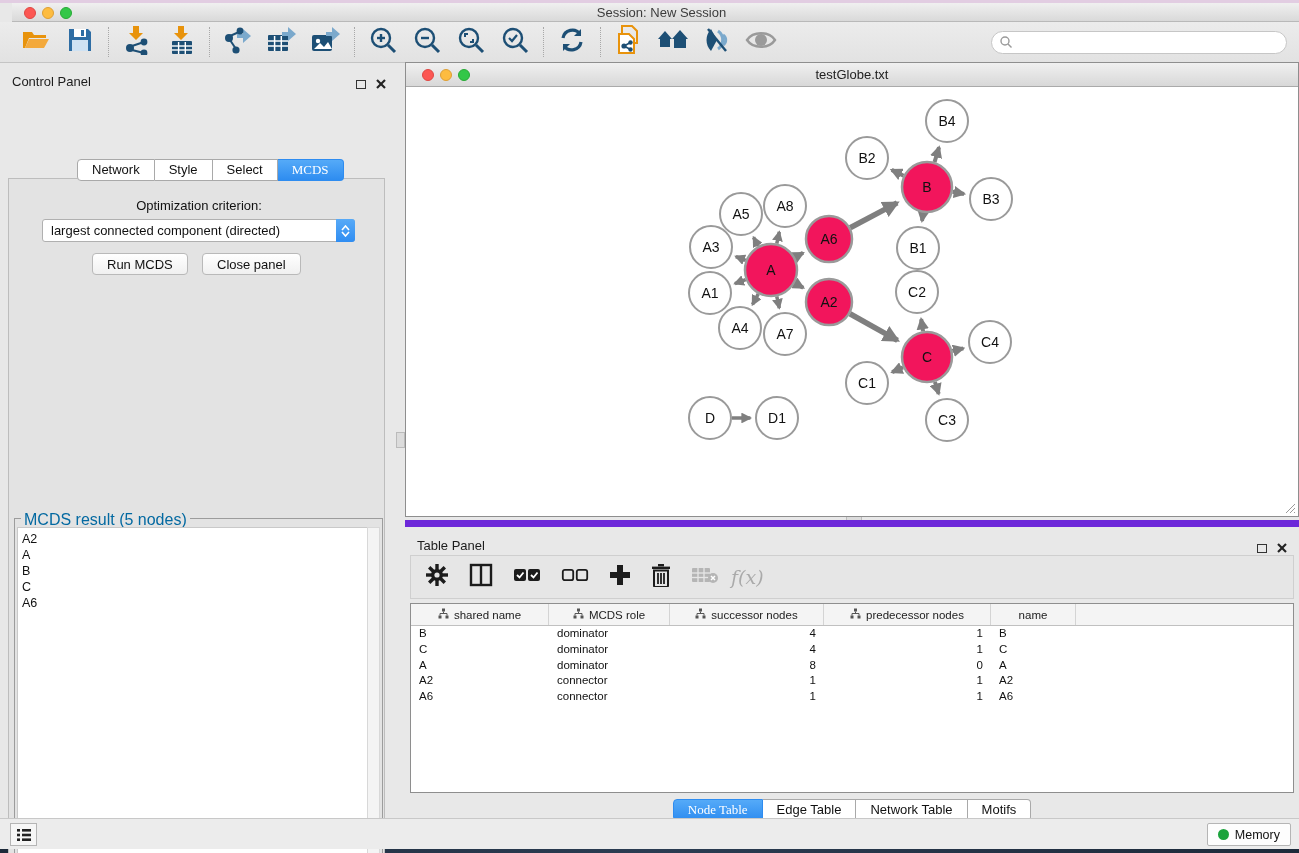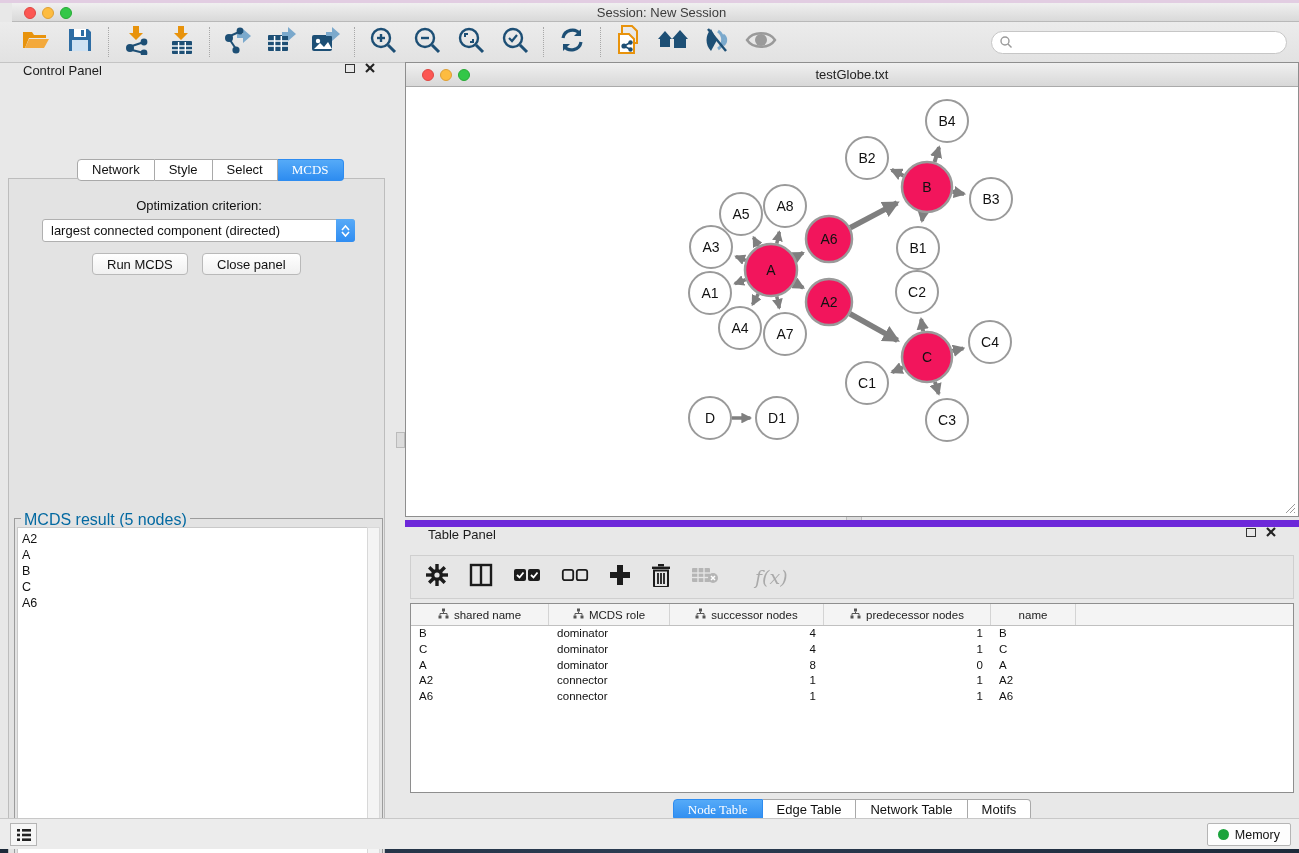--- a/index.html
+++ b/index.html
@@ -21,21 +21,21 @@
   #toolbar { left:0; top:22px; width:1299px; height:41px; background:linear-gradient(#ececec,#e2e2e2); border-bottom:1px solid #c4c4c4; display:flex; align-items:center; padding:0 8px; }
   .tb-group { display:flex; align-items:center; gap:6px; padding:0 9px; }
   .tb-sep { width:1px; height:30px; border-left:1px dotted #a8a8a8; }
   .tb-btn { width:38px; height:32px; display:flex; align-items:center; justify-content:center; }
   #search-wrap { margin-left:auto; margin-right:4px; display:flex; align-items:center; }
   #search-box { width:296px; height:23px; border:1px solid #c6c6c6; border-radius:12px; background:#fff; display:flex; align-items:center; padding-left:7px; }
   #search-input { border:none; outline:none; flex:1; height:19px; font-size:12px; background:transparent; }
 
   
   #control-panel { left:0; top:63px; width:398px; height:755px; background:#e8e8e8; }
-  .panel-head { height:26px; display:flex; align-items:flex-start; padding:0 23px; }
+  .panel-head { height:26px; display:flex; align-items:flex-end; padding:0 12px; }
   .panel-head .ph-title { font-size:13px; color:#1c1c1c; }
   .panel-head .ph-icons { margin-left:auto; display:flex; align-items:center; gap:10px; }
   .float-ic { width:10px; height:9px; border:1.5px solid #333; display:inline-block; }
   .tabrow { position:absolute; display:flex; z-index:3; }
   .tab { height:22px; line-height:20px; padding:0 14px; font-size:13px; background:#fff; border:1px solid #a9a9a9; border-left:none; color:#111; }
   .tab:first-child { border-left:1px solid #a9a9a9; border-radius:4px 0 0 4px; }
   .tab:last-child { border-radius:0 4px 4px 0; }
   .tab.active { background:linear-gradient(#55aaf8,#2e8cf0); color:#fff; border-color:#2e8cf0;font-family:Liberation Serif, serif; }
   #cp-inner { left:8px; top:115px; width:377px; height:691px; background:#e3e3e3; border:1px solid #bdbdbd; }
   #opt-label { left:0; top:135px; width:398px; text-align:center; font-size:13px; color:#111; }
@@ -60,21 +60,21 @@
   #net-window { left:405px; top:62px; width:894px; height:455px; background:#fff; border:1px solid #8e8e8e; }
   #net-titlebar { height:24px; background:linear-gradient(#f0f0f0,#d8d8d8); border-bottom:1px solid #aaa; position:relative; }
   #net-titlebar .tl { top:6px; }
   #net-titlebar .tl.red { left:16px; } #net-titlebar .tl.yellow { left:34px; } #net-titlebar .tl.green { left:52px; }
   #net-titlebar .title { text-align:center; font-size:13px; color:#222; line-height:23px; }
   #net-canvas { position:relative; width:892px; height:429px; background:#fff; }
   #resize-grip { position:absolute; right:2px; bottom:2px; }
 
   
   #table-panel { left:405px; top:520px; width:894px; height:298px; background:#e8e8e8; border-top:7px solid #6d28d9; }
-  #tp-toolbar { position:absolute; left:5px; top:28px; width:884px; height:44px; background:#e6e6e6; border:1px solid #cfcfcf; display:flex; align-items:center; gap:36px; padding:0 14px; }
+  #tp-toolbar { position:absolute; left:5px; top:28px; width:884px; height:44px; background:#e6e6e6; border:1px solid #cfcfcf; display:flex; align-items:center; gap:12px; padding:0 14px; }
   .tp-ic { display:flex; align-items:center; justify-content:center; }
   #fx-label { font-size:19px; font-style:italic; font-family:"DejaVu Serif",serif; color:#aaa; }
   #data-table { position:absolute; left:5px; top:76px; width:884px; height:190px; background:#fff; border:1px solid #8e8e8e; overflow:hidden; }
   #thead-row { display:flex; height:22px; background:#f4f4f4; border-bottom:1px solid #c0c0c0; }
   .th { display:flex; align-items:center; justify-content:center; gap:5px; font-size:11.5px; color:#222; border-right:1px solid #d4d4d4; position:relative; }
   .tbody .tr { display:flex; height:15.8px; }
   .td { font-size:11.5px; color:#111; padding:0 8px; line-height:15.8px; white-space:nowrap; overflow:hidden; }
   #tp-tabrow { position:absolute; left:0; top:272px; width:894px; display:flex; justify-content:center; }
 
   

